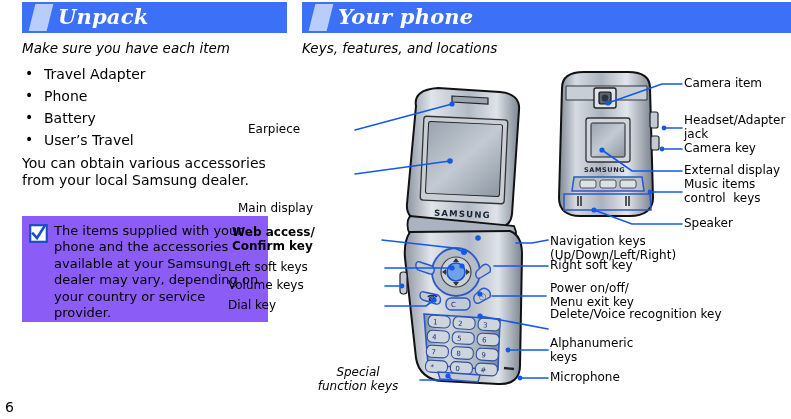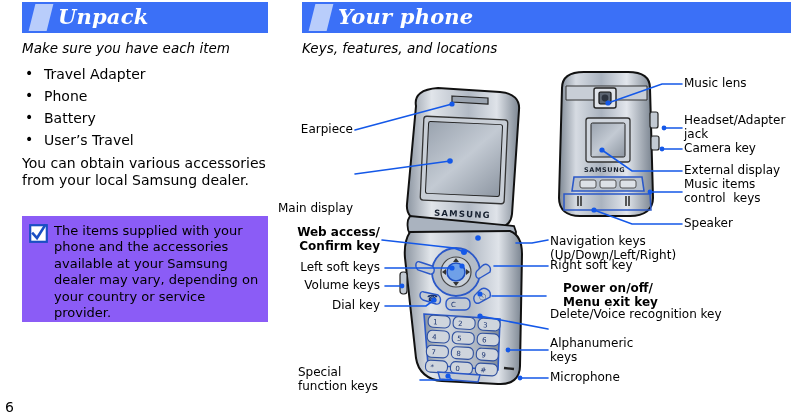--- a/index.html
+++ b/index.html
@@ -41,21 +41,21 @@
     font-family: "DejaVu Serif", serif;
     font-style: italic;
     font-weight: bold;
     font-size: 21px;
     color: #ffffff;
     letter-spacing: 0.2px;
     white-space: nowrap;
     line-height: 1;
     padding-bottom: 2px;
   }
-  #hdr-unpack { left: 22px; top: 2px; width: 246px; }
+  #hdr-unpack { left: 22px; top: 2px; width: 265px; }
   #hdr-yourphone { left: 302px; top: 2px; width: 547px; }
 
   
   .left-col {
     position: absolute;
     left: 22px;
     top: 40px;
     width: 250px;
   }
   .lead-italic {
@@ -146,22 +146,22 @@
     width: 489px;
     height: 360px;
   }
   .callout {
     position: absolute;
     font-size: 12px;
     line-height: 1.13;
     color: #000;
     white-space: pre;
   }
-  .callout.right-align { text-align: right; }
-  .callout.center-align { text-align: left; }
+  .callout.right-align { text-align: left; }
+  .callout.center-align { text-align: center; font-style: italic; }
 
   svg.art { position: absolute; left: 0; top: 0; }
 </style>
 </head>
 <body>
 
 <div class="page">
 
   <div class="section-header" id="hdr-unpack">
     <div class="slash"></div>
@@ -393,21 +393,21 @@
           <circle cx="146" cy="318" r="2.6"></circle>
           <circle cx="176" cy="180" r="2.8"></circle>
           <circle cx="160" cy="208" r="2.6"></circle>
           <circle cx="178" cy="236" r="2.6"></circle>
           <circle cx="178" cy="258" r="2.6"></circle>
           <circle cx="206" cy="292" r="2.4"></circle>
           <circle cx="218" cy="320" r="2.4"></circle>
         </g>
       </svg>
 
-      <div class="callout" style="left:382px; top:19px;">Music lens</div>
+      <div class="callout" style="left:382px; top:19px;">Camera item</div>
       <div class="callout" style="left:382px; top:56px;">Headset/Adapter
 jack</div>
       <div class="callout" style="left:382px; top:84px;">Camera key</div>
       <div class="callout" style="left:382px; top:106px;">External display</div>
       <div class="callout" style="left:382px; top:120px;">Music items
 control  keys</div>
       <div class="callout" style="left:382px; top:159px;">Speaker</div>
 
       <div class="callout right-align" style="left:-54px; top:65px; width:105px;">Earpiece</div>
       <div class="callout right-align" style="left:-64px; top:109px; width:115px;margin-top:35px;">Main display</div>
@@ -415,21 +415,21 @@
 Confirm key</div>
       <div class="callout right-align" style="left:-74px; top:203px; width:152px;">Left soft keys</div>
       <div class="callout right-align" style="left:-74px; top:221px; width:152px;">Volume keys</div>
       <div class="callout right-align" style="left:-74px; top:241px; width:152px;">Dial key</div>
       <div class="callout center-align" style="left:-4px; top:308px; width:120px;">Special
 function keys</div>
 
       <div class="callout" style="left:248px; top:177px;">Navigation keys
 (Up/Down/Left/Right)</div>
       <div class="callout" style="left:248px; top:201px;">Right soft key</div>
-      <div class="callout" style="left:261px; top:224px;font-weight:bold;">Power on/off/
+      <div class="callout" style="left:248px; top:224px;">Power on/off/
 Menu exit key</div>
       <div class="callout" style="left:248px; top:250px;">Delete/Voice recognition key</div>
       <div class="callout" style="left:248px; top:279px;">Alphanumeric
 keys</div>
       <div class="callout" style="left:248px; top:313px;">Microphone</div>
 
     </div>
   </div>
 
 </div>

